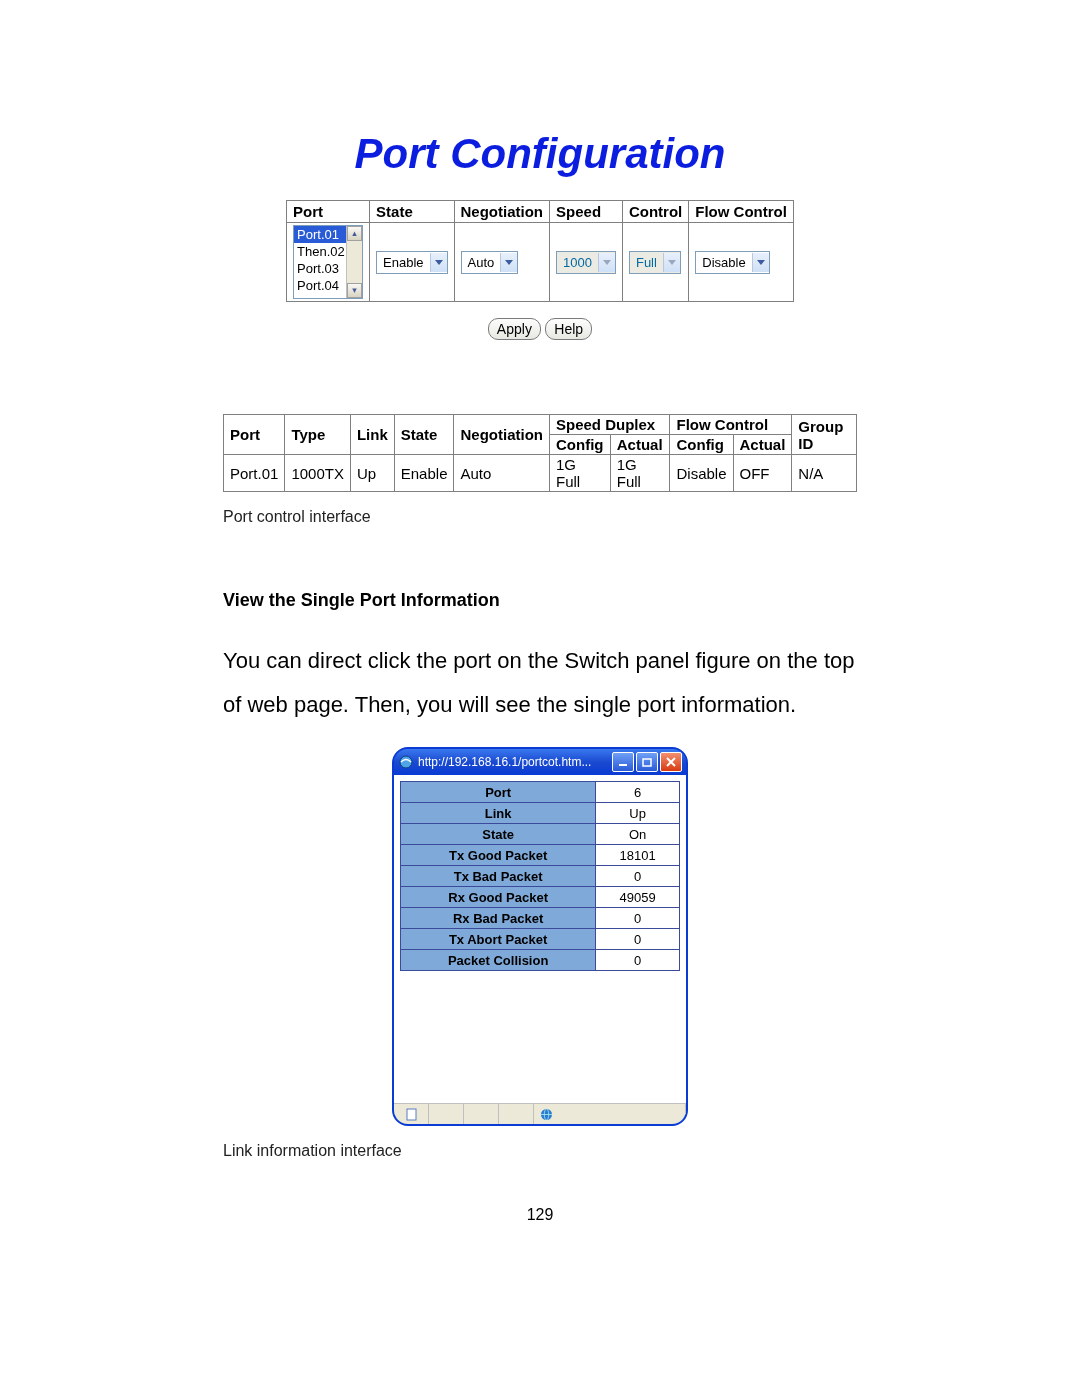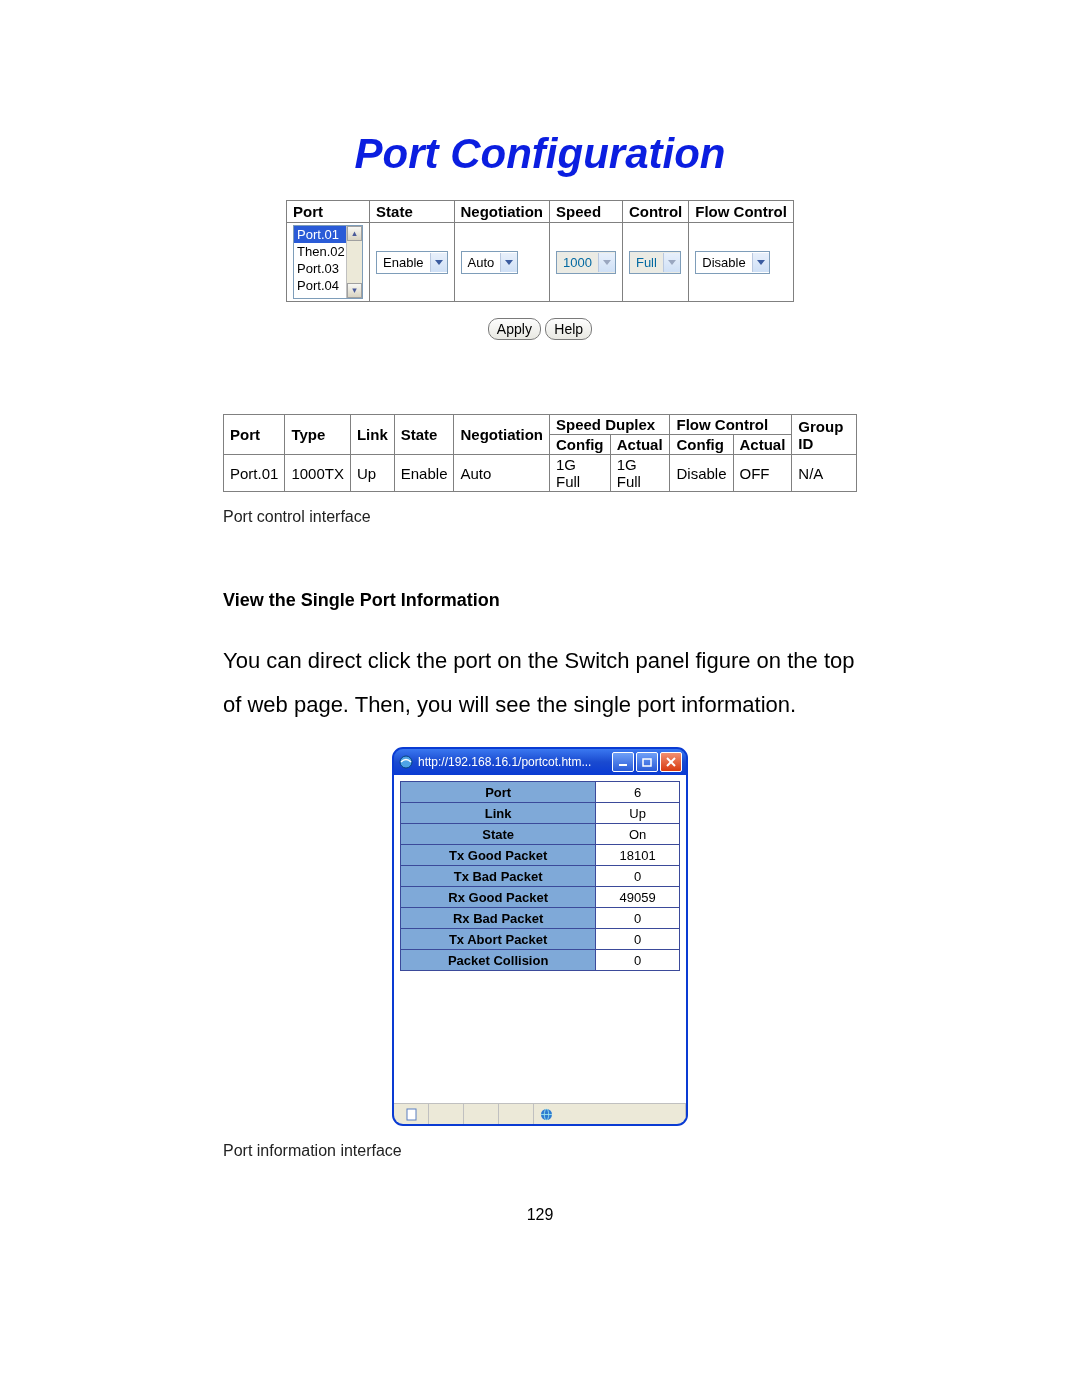--- a/index.html
+++ b/index.html
@@ -28,21 +28,21 @@
   .status-wrap{display:flex;justify-content:center;margin-top:74px}
   table.status{border-collapse:collapse;font-size:15px}
   table.status th,table.status td{border:1px solid #808080;padding:1px 6px;text-align:left;font-family:Arial}
   table.status th{font-weight:bold}
   .caption{text-align:left;font-size:16px;margin-top:16px;color:#222}
   
   .h2{font-size:18px;font-weight:bold;margin-top:64px;margin-bottom:28px}
   .para{font-size:22px;line-height:2.0}
   
   .popup-wrap{display:flex;justify-content:center;margin-top:20px}
-  .xp-window{width:292px;border:2px solid #0a3bd3;border-radius:11px;overflow:hidden;background:#3b82f6;box-shadow:0 0 0 1px #0a3bd3 inset}
+  .xp-window{width:292px;border:2px solid #0a3bd3;border-radius:16px;overflow:hidden;background:#3b82f6;box-shadow:0 0 0 1px #0a3bd3 inset}
   .xp-titlebar{height:26px;background:linear-gradient(#3a78f0,#1a4ad0 50%,#0a3bd3);display:flex;align-items:center;padding:0 4px;color:#fff;font-size:12px}
   .xp-titlebar .ie-icon{width:16px;height:16px;margin-right:4px}
   .xp-titlebar .title-text{flex:1;white-space:nowrap;overflow:hidden;text-overflow:ellipsis}
   .xp-titlebar .winbtn{width:20px;height:18px;margin-left:2px;border:1px solid #fff;border-radius:2px;display:flex;align-items:center;justify-content:center;font-size:11px;font-weight:bold}
   .xp-titlebar .min,.xp-titlebar .max{background:linear-gradient(#6fa0f7,#2a5bd7)}
   .xp-titlebar .close{background:linear-gradient(#f39070,#d83a10)}
   .xp-body{background:#fff;padding:6px 6px 2px 6px}
   table.info{width:100%;border-collapse:collapse;font-size:13px}
   table.info td{border:1px solid #3b4a9a;padding:1px 6px;height:18px}
   table.info td.k{background:#7fa9d8;color:#000;font-weight:bold;text-align:center;width:70%}
@@ -265,16 +265,16 @@
           <svg class="globe" viewBox="0 0 13 13">
               <circle cx="6.5" cy="6.5" r="5.5" fill="#2d7bd1"></circle>
               <ellipse cx="6.5" cy="6.5" rx="2.2" ry="5.5" fill="none" stroke="#aee" stroke-width="0.8"></ellipse>
               <line x1="1" y1="6.5" x2="12" y2="6.5" stroke="#aee" stroke-width="0.8"></line>
             </svg>
         </div>
       </div>
     </div>
   </div>
 
-  <div class="caption">Port information interface</div>
+  <div class="caption">Link information interface</div>
 
   <div class="pagenum">129</div>
 </div>
 
 </body></html>

